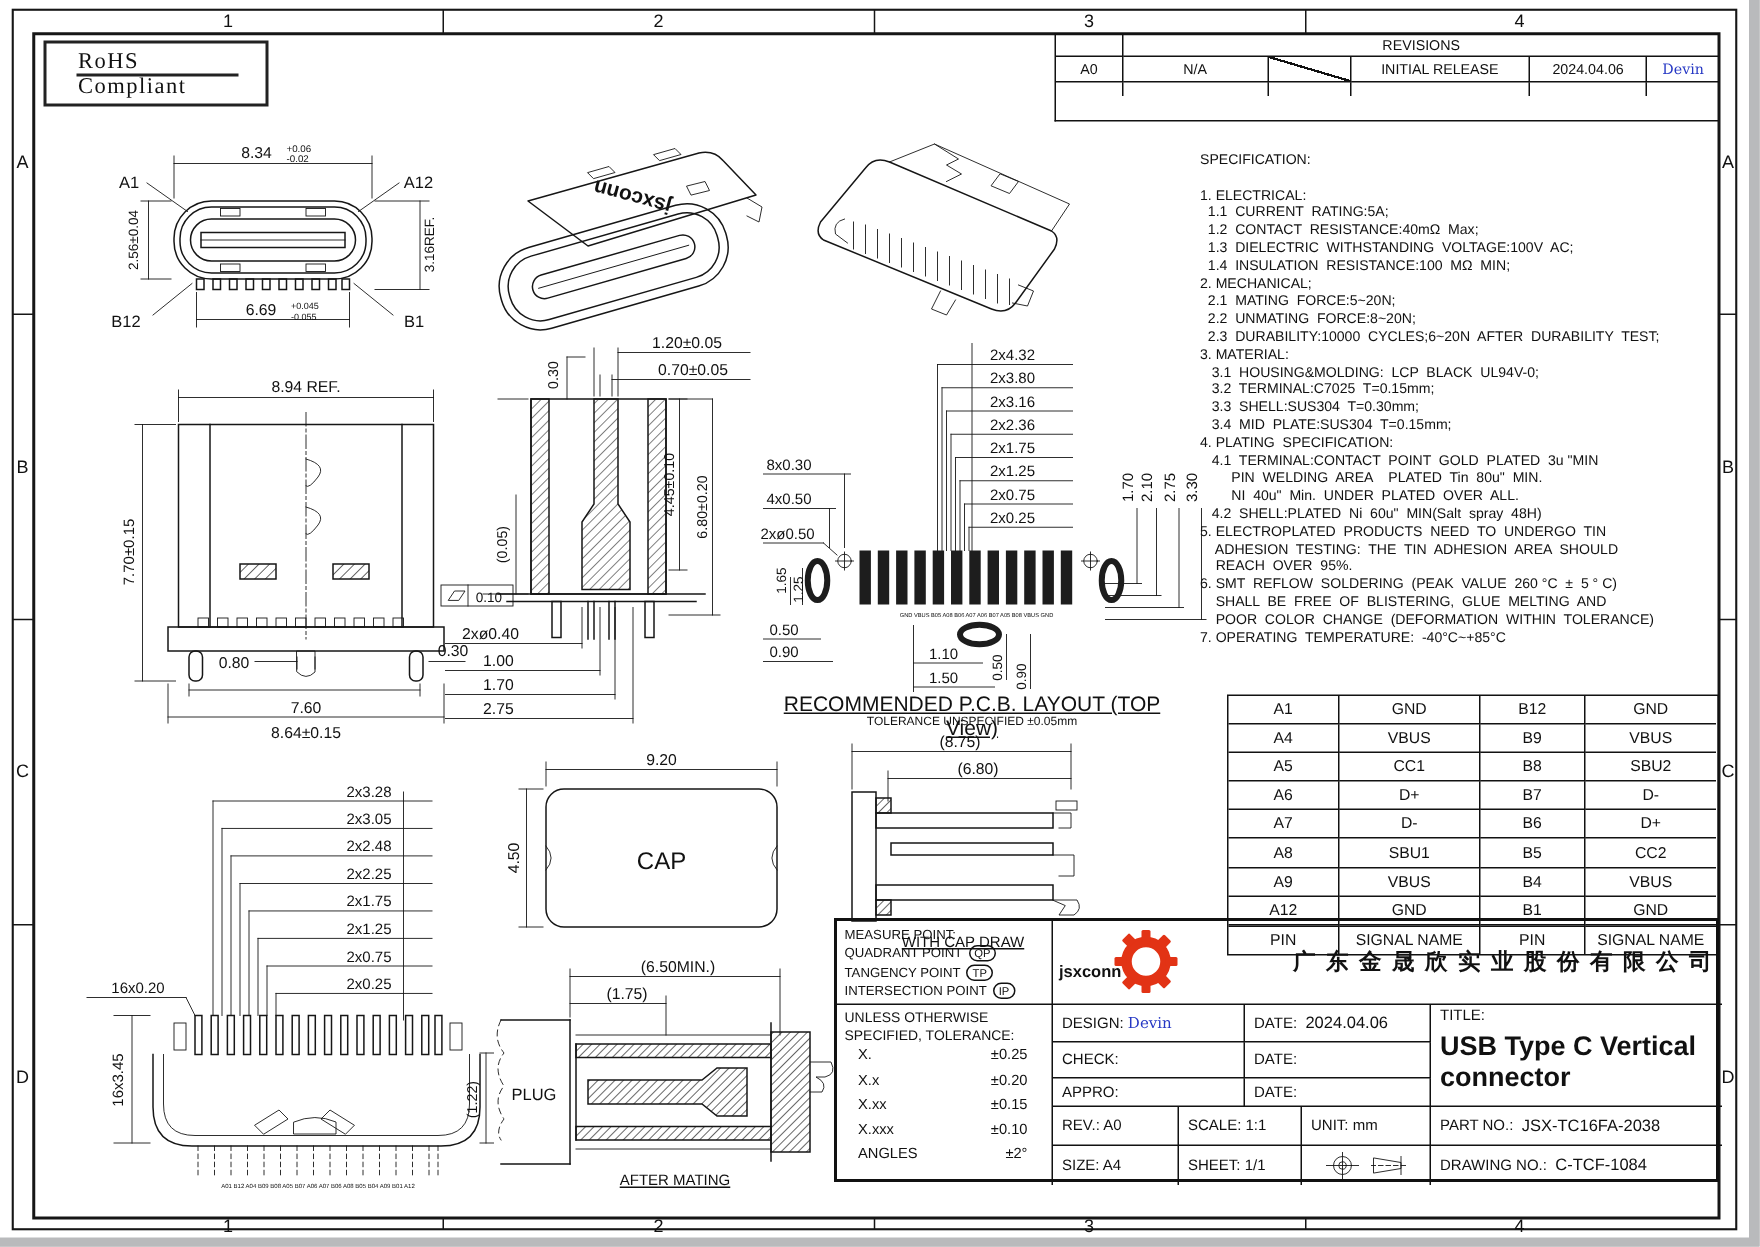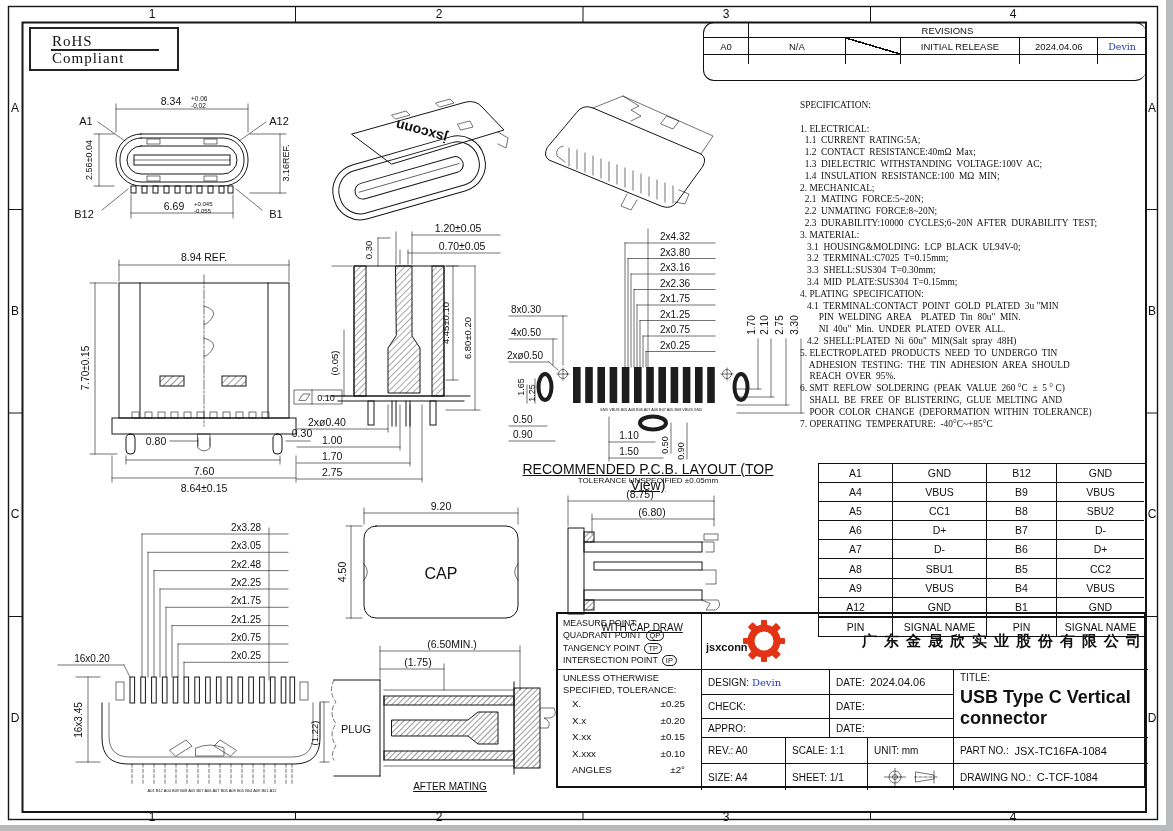--- a/index.html
+++ b/index.html
@@ -8,26 +8,26 @@
   .abs{position:absolute;box-sizing:border-box;}
   svg.vw{position:absolute;overflow:visible;}
   svg text{font-family:"Liberation Sans",sans-serif;fill:#111;}
   .ln{stroke:#161616;fill:none;stroke-width:1;stroke-linecap:square;}
   .thin{stroke-width:0.6;}
   .zlab{position:absolute;font-size:12px;color:#111;transform:translate(-50%,-50%);}
   .rohs{left:29px;top:27px;width:150px;height:34px;border:2px solid #222;padding:20px;}
   .rohs-in{width:100%;height:100%;border:1px solid #222;display:flex;align-items:center;justify-content:center;
            font-family:"Liberation Serif",serif;font-size:15px;letter-spacing:1px;color:#111;}
   
-  .rev-t{left:703px;top:22px;width:443px;height:59px;border-left:1.5px solid #111;border-bottom:1.5px solid #111;border-top:1.5px solid #111;font-size:9.5px;color:#111;border-radius:11px;}
+  .rev-t{left:703px;top:22px;width:443px;height:59px;border-left:1.5px solid #111;border-bottom:1.5px solid #111;border-top:1.5px solid #111;font-size:9.5px;color:#111;}
   .rev-row{display:flex;width:100%;box-sizing:border-box;}
   .rev-c{box-sizing:border-box;border-right:1px solid #111;border-bottom:1px solid #111;display:flex;align-items:center;justify-content:center;overflow:hidden;}
   .diag{background:linear-gradient(to top right,transparent 47.5%,#111 47.5%,#111 52.5%,transparent 52.5%);}
   
-  .spec{left:800px;top:100px;width:352px;margin:0;font-family:Liberation Serif, serif;
+  .spec{left:800px;top:100px;width:352px;margin:0;font-family:Liberation Sans, sans-serif;
         font-size:9.4px;line-height:11.8px;color:#111;white-space:pre;}
   
   .pin-t{left:818px;top:463px;width:328px;height:174px;border:1.5px solid #111;display:grid;
          grid-template-columns:74px 94px 70px 87px;grid-auto-rows:19.1px;font-size:10.5px;color:#111;}
   .pc{border-right:1px solid #111;border-bottom:1px solid #111;display:flex;align-items:center;justify-content:center;box-sizing:border-box;}
   .pc.tt{border-top:1.5px solid #111;}
   
   .tb{left:556px;top:612px;width:590px;height:176px;border:2px solid #111;color:#111;}
   .c{position:absolute;box-sizing:border-box;border-right:1px solid #111;border-bottom:1px solid #111;
      font-size:10px;display:flex;align-items:center;padding-left:6px;}
@@ -741,21 +741,21 @@
     <div class="c" style="left:144px;top:124px;width:84px;height:26px">
           <span>REV.: A0</span>
         </div>
     <div class="c" style="left:228px;top:124px;width:82px;height:26px">
           <span>SCALE: 1:1</span>
         </div>
     <div class="c" style="left:310px;top:124px;width:86px;height:26px">
           <span>UNIT: mm</span>
         </div>
     <div class="c" style="left:396px;top:124px;width:194px;height:26px;border-right:none">
-      <span>PART  NO.:</span>&nbsp;&nbsp;<span style="font-size:11px">JSX-TC16FA-1084</span>
+      <span>PART  NO.:</span>&nbsp;&nbsp;<span style="font-size:11px">JSX-TC16FA-2038</span>
     </div>
 
     <div class="c" style="left:144px;top:150px;width:84px;height:26px;border-bottom:none">
           <span>SIZE: A4</span>
         </div>
     <div class="c" style="left:228px;top:150px;width:82px;height:26px;border-bottom:none">
           <span>SHEET: 1/1</span>
         </div>
     <div class="c" style="left:310px;top:150px;width:86px;height:26px;border-bottom:none;justify-content:center;padding-left:0;gap:8px">
       <svg width="22" height="18" viewBox="0 0 22 18">

